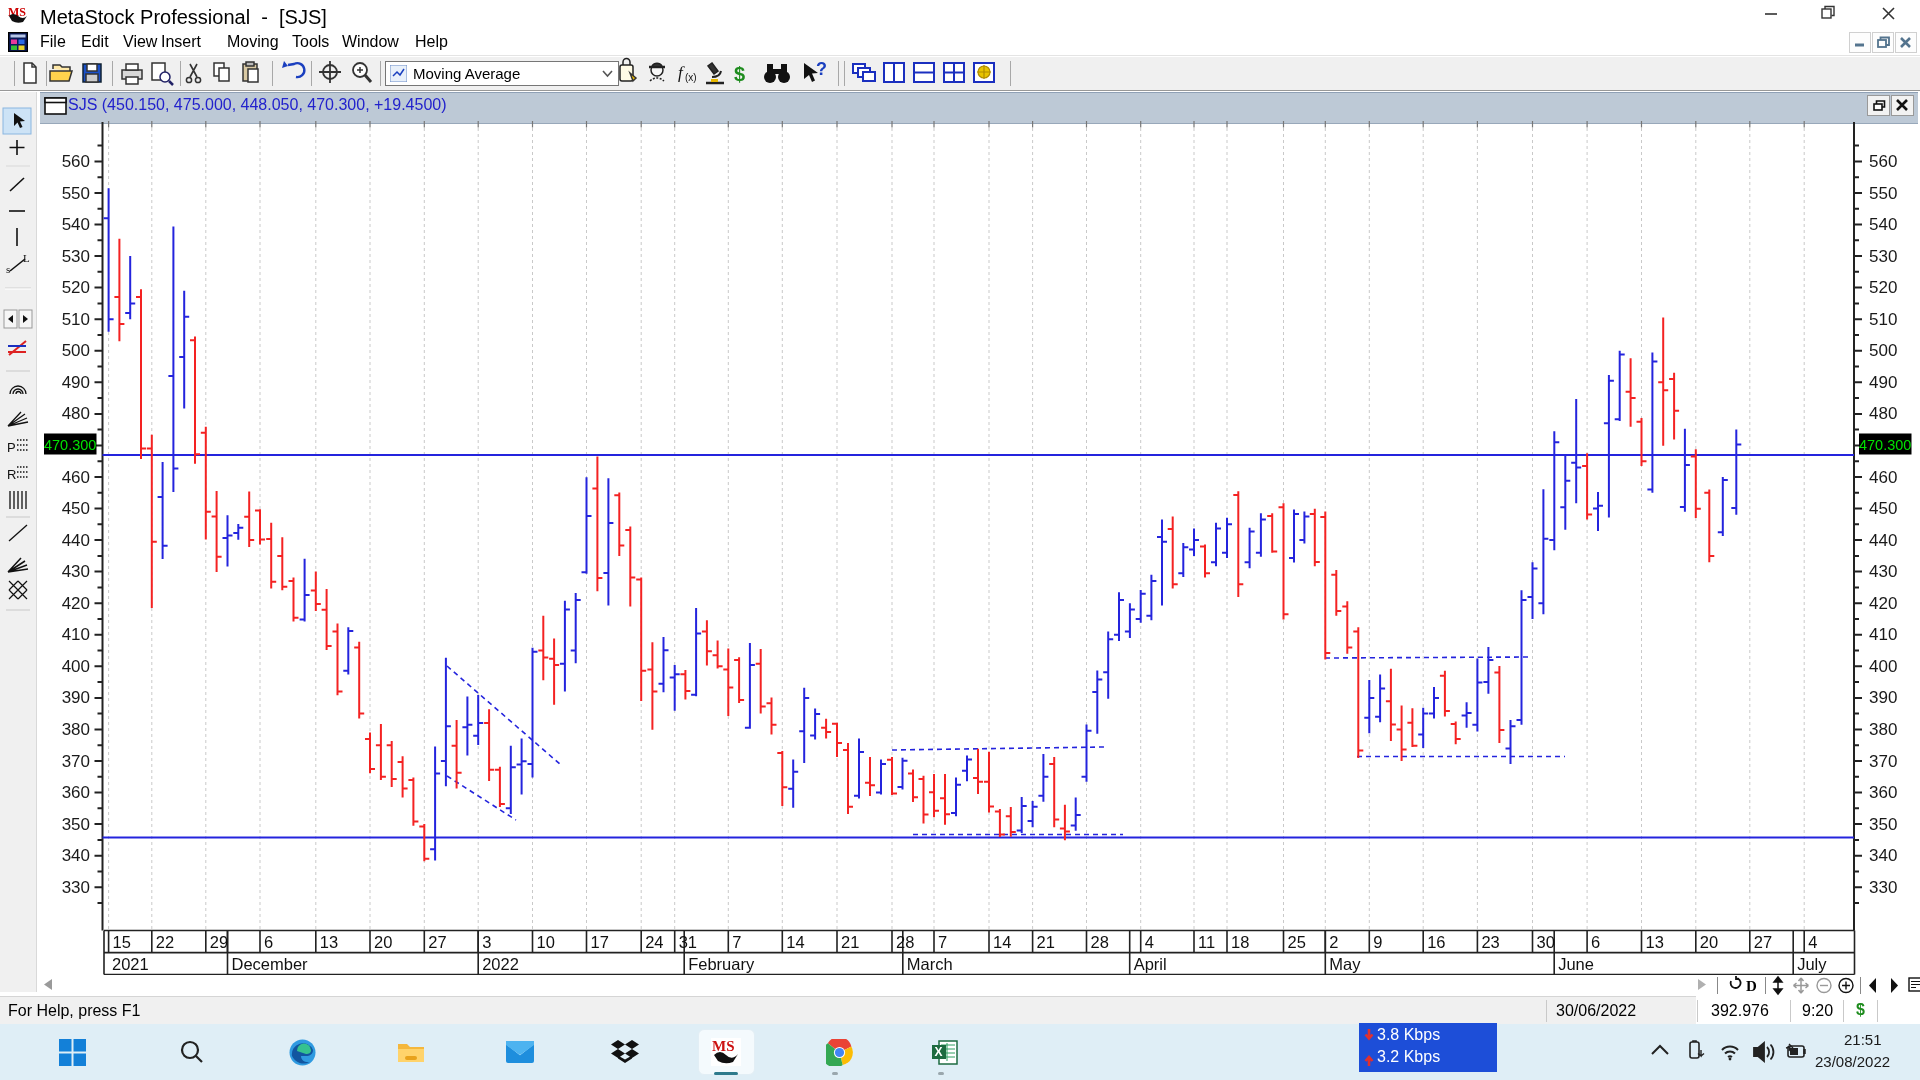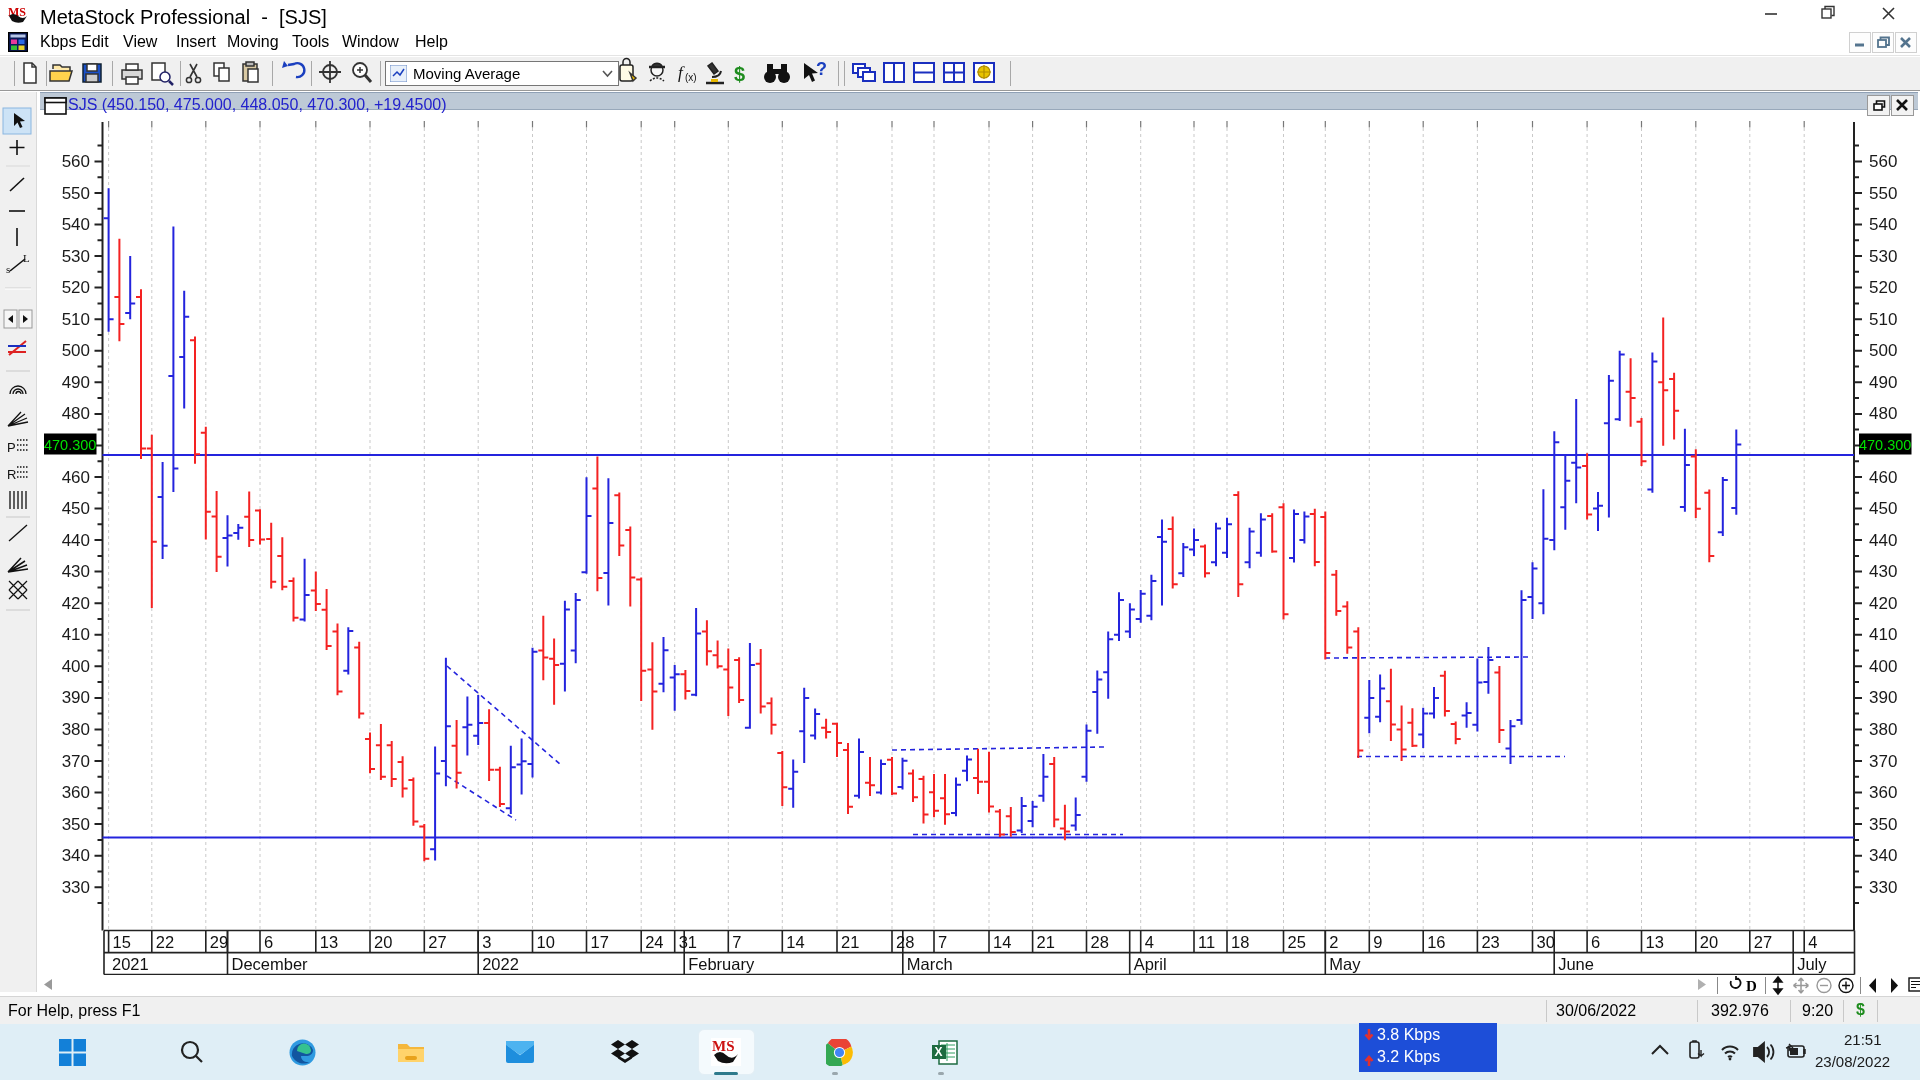--- a/index.html
+++ b/index.html
@@ -6,26 +6,26 @@
 html,body{width:1920px;height:1080px;overflow:hidden;font-family:"Liberation Sans",sans-serif;background:#fff}
 .abs{position:absolute}
 
 #titlebar{left:0;top:0;width:1920px;height:28px;background:#fff}
 #titlebar .ttext{left:40px;top:6px;font-size:20px;color:#000}
 #menubar{left:0;top:28px;width:1920px;height:28px;background:#fff;border-bottom:1px solid #e4e4e4}
 .menu{position:absolute;top:5px;font-size:16px;color:#000}
 #toolbar{left:0;top:57px;width:1920px;height:34px;background:#f0f0f0;border-bottom:1px solid #989898}
 #combo{left:385px;top:4px;width:234px;height:25px;background:#fff;border:1px solid #767676;font-size:15px}
 
-#ctitle{left:40px;top:92px;width:1878px;height:18px;background:#bdc9d6;border-top:1px solid #8fa0b5;border-bottom:1px solid #98a8ba}
+#ctitle{left:40px;top:92px;width:1878px;height:32px;background:#bdc9d6;border-top:1px solid #8fa0b5;border-bottom:1px solid #98a8ba}
 #ctitle .ctext{left:28px;top:3px;font-size:16px;color:#2222cc}
 #leftdock{left:0;top:92px;width:37px;height:900px;background:#f0f0f0;border-right:1px solid #d9d9d9}
 
 #scrollrow{left:40px;top:975px;width:1880px;height:21px;background:#fff}
-#statusbar{left:0;top:996px;width:1920px;height:28px;background:#f0f0f0;border-top:1px solid #d5d5d5;font-size:16px}
+#statusbar{left:0;top:996px;width:1696px;height:28px;background:#f0f0f0;border-top:1px solid #d5d5d5;font-size:16px}
 #taskbar{left:0;top:1024px;width:1920px;height:56px;background:#dfeef6}
 .sep-v{position:absolute;background:#c9c9c9;width:1px}
 #netbox{left:1359px;top:-1px;width:138px;height:49px;background:#1d4ed8;color:#fff;font-size:15px}
 </style>
 </head>
 <body>
 
 <div class="abs" id="titlebar">
   <svg class="abs" style="left:7px;top:4px" width="22" height="20" viewBox="0 0 22 20">
     <text x="1" y="12" font-size="12" font-weight="bold" fill="#cc0000" font-family="Liberation Serif">MS</text>
@@ -42,24 +42,24 @@
 
 <div class="abs" id="menubar">
   <svg class="abs" style="left:8px;top:4px" width="20" height="20" viewBox="0 0 20 20">
     <rect x="0.5" y="0.5" width="19" height="19" fill="#0a1a5a" stroke="#000" stroke-width="1.5"></rect>
     <rect x="2.5" y="2.5" width="15" height="3" fill="#b8c8e8"></rect>
     <rect x="3" y="7.5" width="6" height="4.5" fill="#e83a9a"></rect>
       <rect x="10.5" y="7.5" width="6" height="4.5" fill="#2a6ae8"></rect>
     <rect x="3" y="13.5" width="6" height="4.5" fill="#35c035"></rect>
       <rect x="10.5" y="13.5" width="6" height="4.5" fill="#e8d22a"></rect>
   </svg>
-  <div class="menu" style="left:40px">Kbps</div>
+  <div class="menu" style="left:40px">File</div>
   <div class="menu" style="left:81px">Edit</div>
   <div class="menu" style="left:123px">View</div>
-  <div class="menu" style="left:176px">Insert</div>
+  <div class="menu" style="left:161px">Insert</div>
   <div class="menu" style="left:227px">Moving</div>
   <div class="menu" style="left:292px">Tools</div>
   <div class="menu" style="left:342px">Window</div>
   <div class="menu" style="left:415px">Help</div>
 
   <svg class="abs" style="left:1849px;top:4px" width="69" height="21" viewBox="0 0 69 21">
     <rect x="0.5" y="0.5" width="21" height="20" fill="#fdfdfd" stroke="#d0d0d0"></rect>
     <rect x="23.5" y="0.5" width="21" height="20" fill="#fdfdfd" stroke="#d0d0d0"></rect>
     <rect x="46.5" y="0.5" width="21" height="20" fill="#fdfdfd" stroke="#d0d0d0"></rect>
     <path d="M6 13 h9" stroke="#54748e" stroke-width="3"></path>

